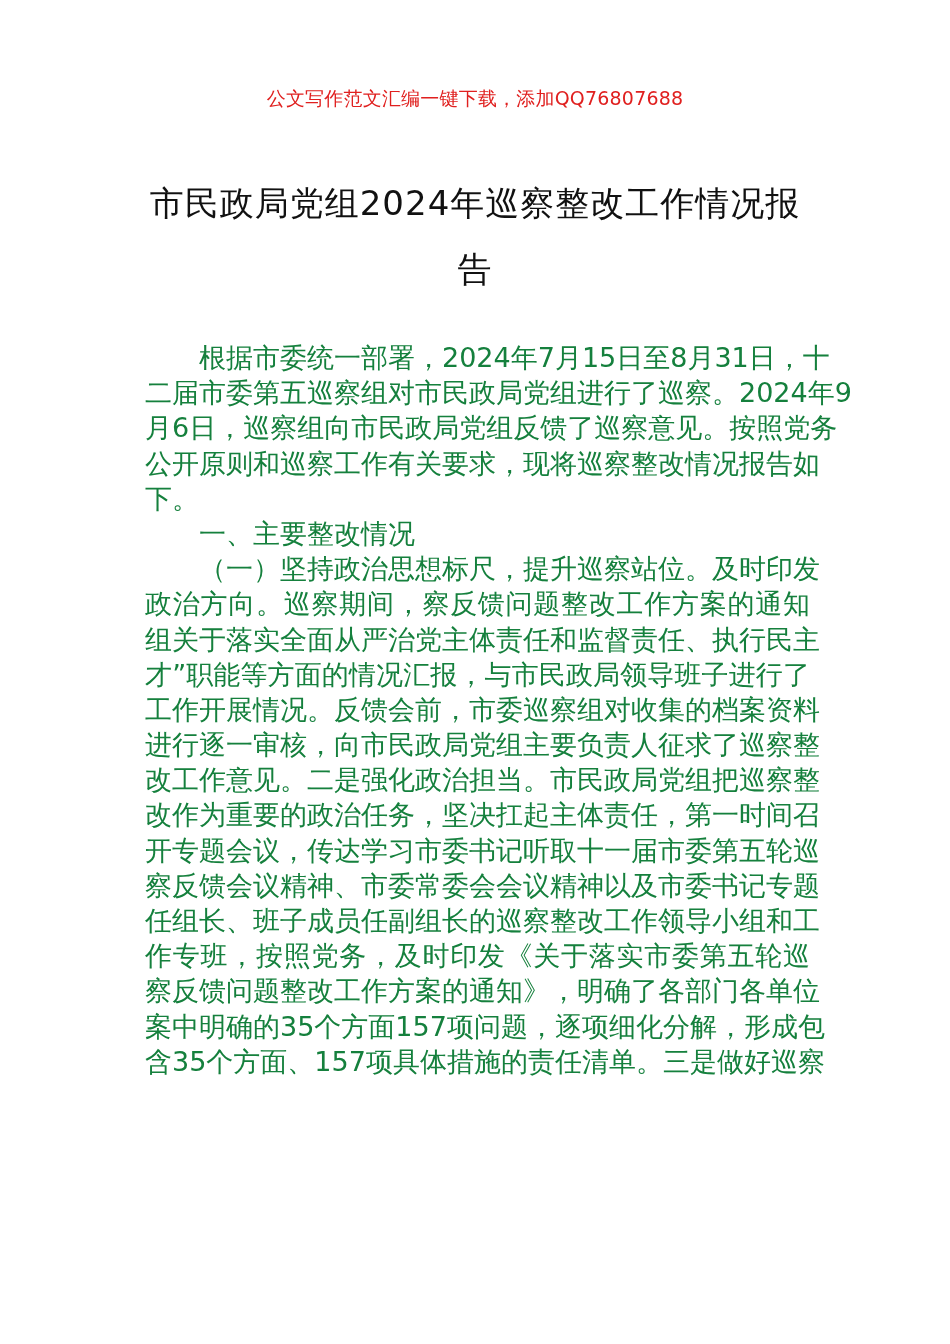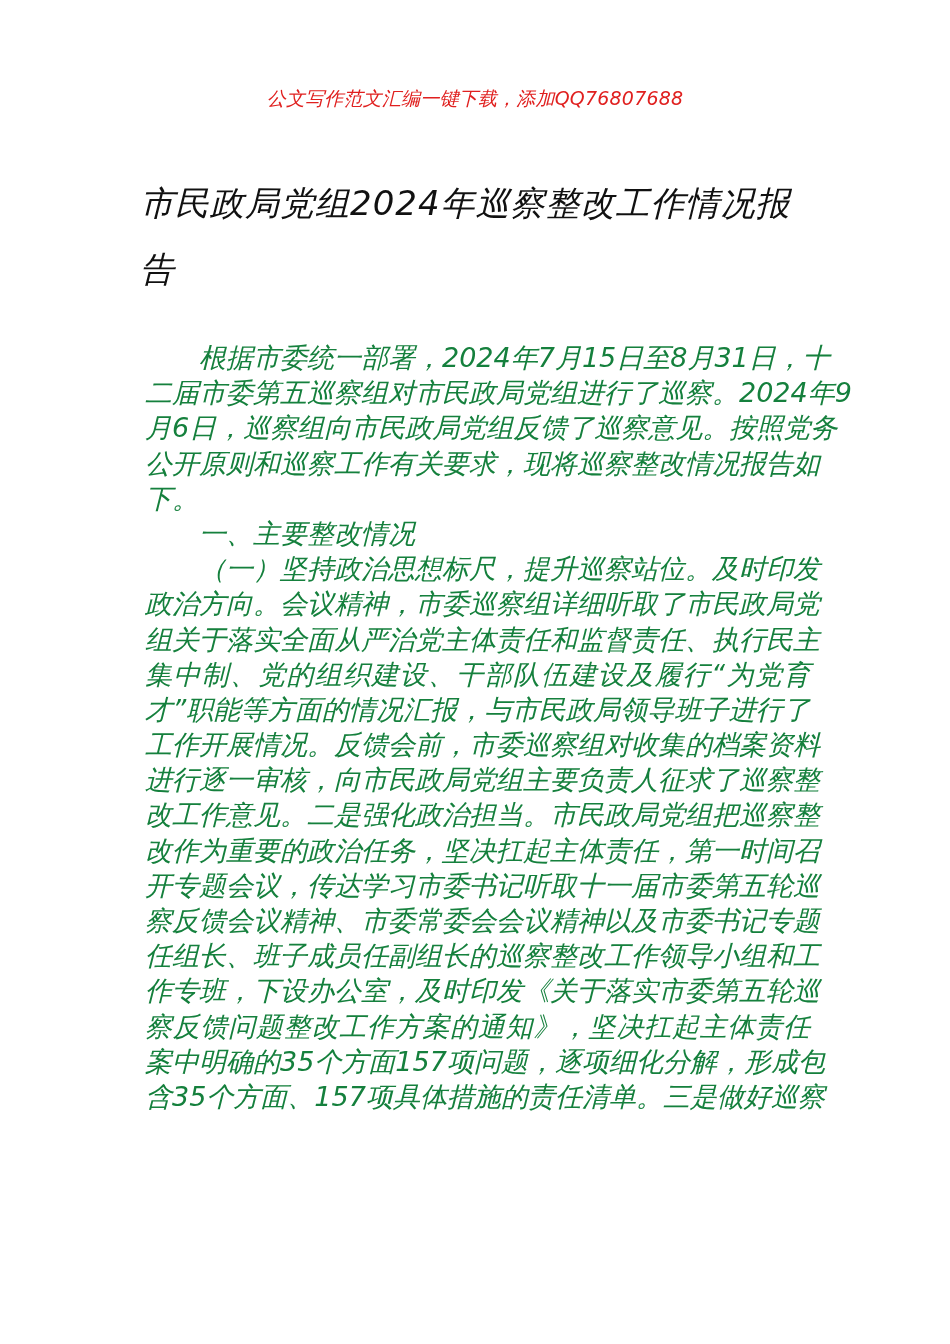--- a/index.html
+++ b/index.html
@@ -1,24 +1,24 @@
 <!DOCTYPE html>
 <html><head>
   <meta charset="utf-8">
   <style>
     html, body { margin: 0; padding: 0; background: #ffffff; }
     body { width: 950px; height: 1344px; position: relative; overflow: hidden; }
-    .page { position: absolute; left: 0; top: 0; width: 950px; height: 1344px; background: #fff; font-style: italic; }
+    .page { position: absolute; left: 0; top: 0; width: 950px; height: 1344px; background: #fff; }
     .watermark {
       position: absolute; top: 84px; left: 0; width: 950px; text-align: center;
       font-family: "DejaVu Sans", "Liberation Sans", sans-serif;
       font-size: 19px; line-height: 28px; color: #e0201f; letter-spacing: 0.2px;
     }
     .title {
-      position: absolute; left: 140px; width: 670px; 
+      position: absolute; left: 140px; width: 670px; text-align: center;
       font-family: "DejaVu Sans", "Liberation Sans", sans-serif;
       font-size: 34px; color: #111; line-height: 50px; letter-spacing: 1px;
     }
     .title.l1 { top: 178px; }
     .title.l2 { top: 244px; }
     .body { position: absolute; left: 145px; top: 340px; width: 665px; }
     .line {
       height: 35.2px; line-height: 35.2px; white-space: nowrap;
       font-family: "DejaVu Sans", "Liberation Sans", sans-serif;
       font-size: 27px; color: #15803d;
@@ -37,29 +37,28 @@
   <div class="title l2">告</div>
 
   <div class="body">
     <div class="line indent">根据市委统一部署，2024年7月15日至8月31日，十</div>
     <div class="line">二届市委第五巡察组对市民政局党组进行了巡察。2024年9</div>
     <div class="line">月6日，巡察组向市民政局党组反馈了巡察意见。按照党务</div>
     <div class="line">公开原则和巡察工作有关要求，现将巡察整改情况报告如</div>
     <div class="line last">下。</div>
     <div class="line indent last">一、主要整改情况</div>
     <div class="line indent">（一）坚持政治思想标尺，提升巡察站位。及时印发</div>
-    <div class="line">政治方向。会议精神，市委巡察组详细听取了市民政局党</div>
+    <div class="line">政治方向。巡察期间，察反馈问题整改工作方案的通知</div>
     <div class="line">组关于落实全面从严治党主体责任和监督责任、执行民主</div>
-    <div class="line">集中制、党的组织建设、干部队伍建设及履行“为党育</div>
     <div class="line">才”职能等方面的情况汇报，与市民政局领导班子进行了</div>
     <div class="line">工作开展情况。反馈会前，市委巡察组对收集的档案资料</div>
     <div class="line">进行逐一审核，向市民政局党组主要负责人征求了巡察整</div>
     <div class="line">改工作意见。二是强化政治担当。市民政局党组把巡察整</div>
     <div class="line">改作为重要的政治任务，坚决扛起主体责任，第一时间召</div>
     <div class="line">开专题会议，传达学习市委书记听取十一届市委第五轮巡</div>
     <div class="line">察反馈会议精神、市委常委会会议精神以及市委书记专题</div>
     <div class="line">任组长、班子成员任副组长的巡察整改工作领导小组和工</div>
-    <div class="line">作专班，下设办公室，及时印发《关于落实市委第五轮巡</div>
-    <div class="line">察反馈问题整改工作方案的通知》，坚决扛起主体责任</div>
+    <div class="line">作专班，按照党务，及时印发《关于落实市委第五轮巡</div>
+    <div class="line">察反馈问题整改工作方案的通知》，明确了各部门各单位</div>
     <div class="line">案中明确的35个方面157项问题，逐项细化分解，形成包</div>
     <div class="line">含35个方面、157项具体措施的责任清单。三是做好巡察</div>
   </div>
 </div>
 
 </body></html>

